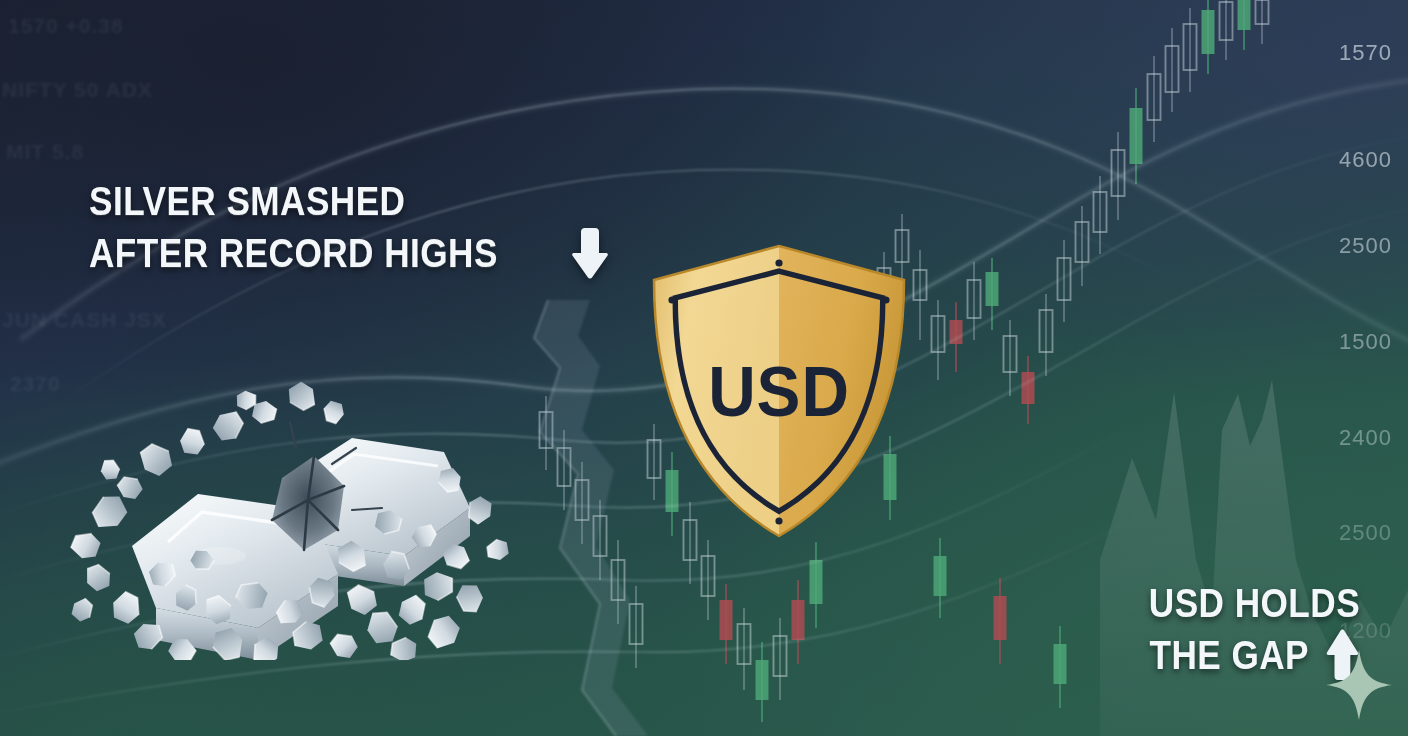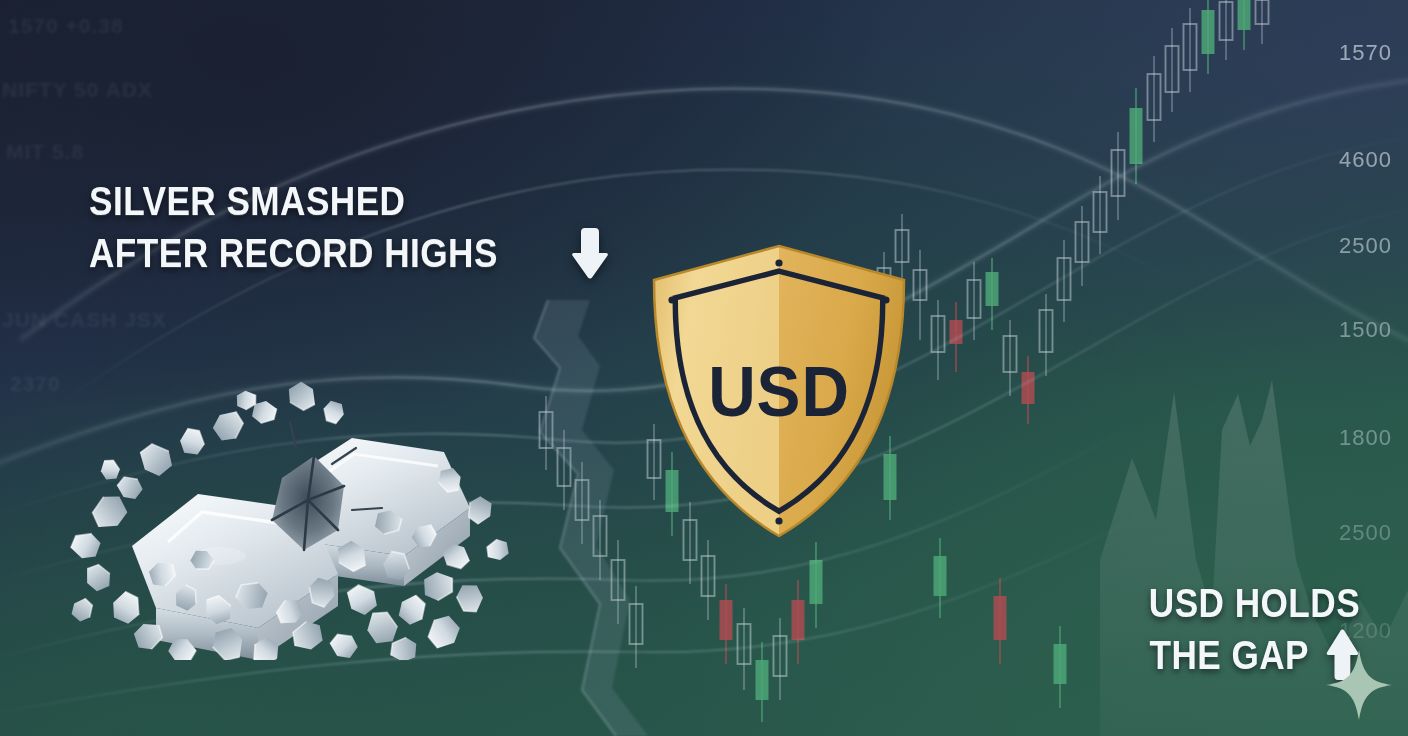--- a/index.html
+++ b/index.html
@@ -213,22 +213,22 @@
       <div style="left: 2px; top: 78px;">NIFTY 50  ADX</div>
       <div style="left: 6px; top: 140px;">MIT 5.8</div>
       <div style="left: 2px; top: 308px;">JUN CASH    JSX</div>
       <div style="left: 10px; top: 372px;">2370</div>
     </div>
 
   <div class="axis" id="axis">
       <div style="top: 40px; color: rgba(226, 236, 241, 0.62);">1570</div>
       <div style="top: 147px; color: rgba(226, 236, 241, 0.58);">4600</div>
       <div style="top: 233px; color: rgba(226, 236, 241, 0.52);">2500</div>
-      <div style="top: 317px; color: rgba(226, 236, 241, 0.46); margin-left: 16px;">1500</div>
-      <div style="top: 425px; color: rgba(226, 236, 241, 0.4);">1800</div>
+      <div style="top: 329px; color: rgba(226, 236, 241, 0.46); margin-left: 16px;">1500</div>
+      <div style="top: 425px; color: rgba(226, 236, 241, 0.4);">2400</div>
       <div style="top: 520px; color: rgba(226, 236, 241, 0.3);">2500</div>
       <div style="top: 618px; color: rgba(226, 236, 241, 0.18);">1200</div>
     </div>
 
   <svg id="silver" viewBox="0 0 480 300">
     <defs>
       <linearGradient id="barTop" x1="0" y1="0" x2=".7" y2="1">
         <stop offset="0%" stop-color="#fbfdfe"></stop>
           <stop offset="45%" stop-color="#e2e9ee"></stop>
         <stop offset="100%" stop-color="#b9c4cd"></stop>

